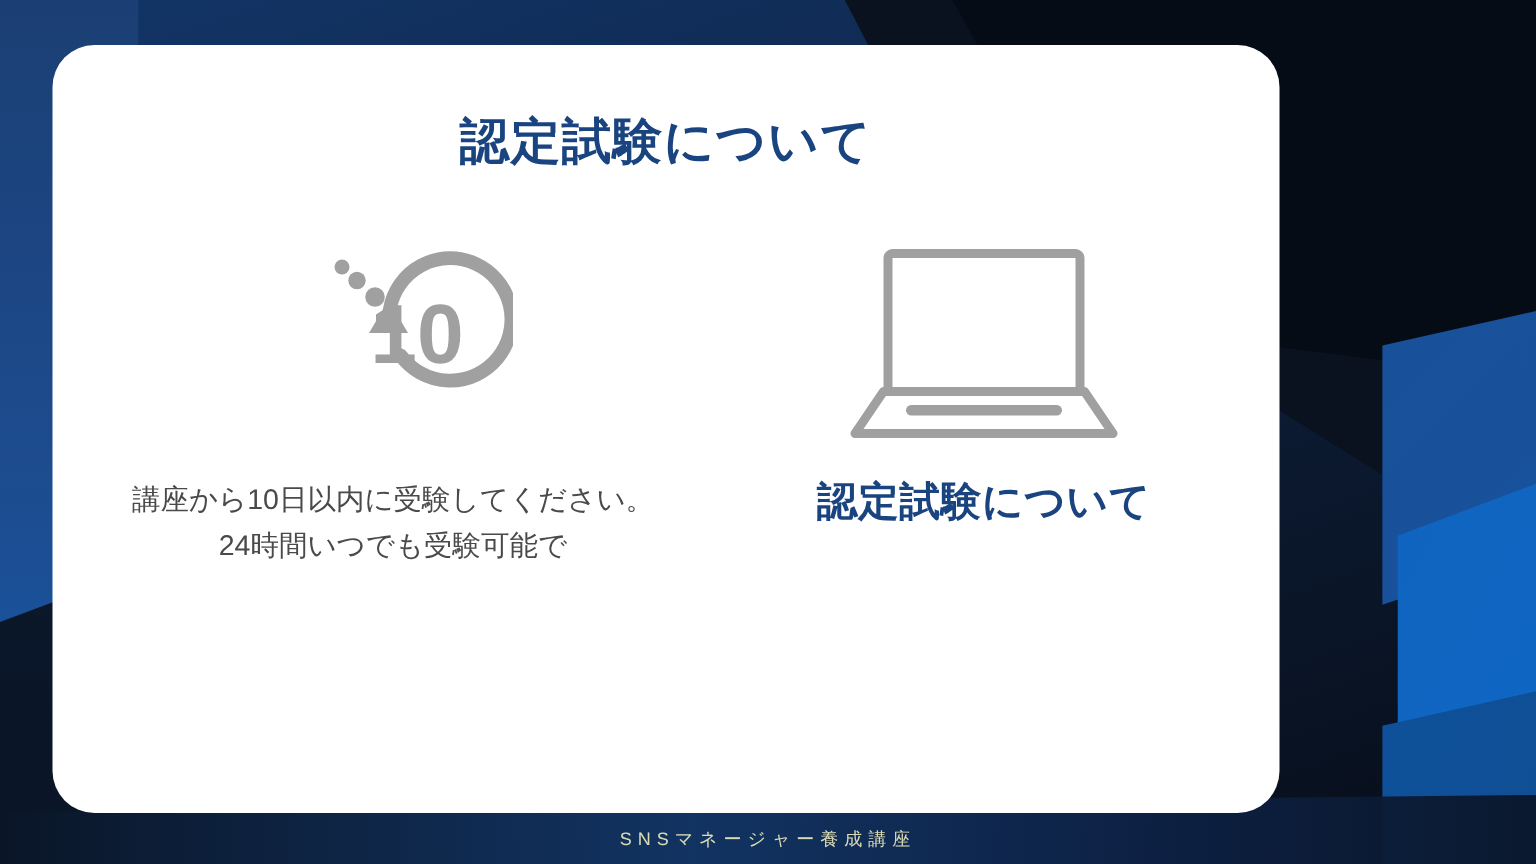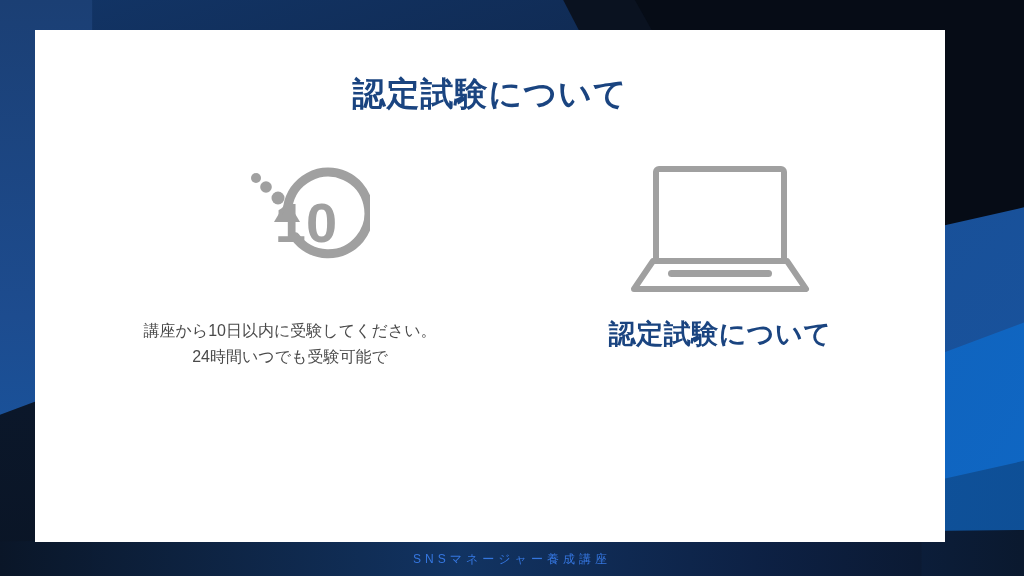--- a/index.html
+++ b/index.html
@@ -69,23 +69,24 @@
     background: linear-gradient(90deg, #0a1628 0%, #123565 45%, #0d2145 75%, #0a1629 100%);
     clip-path: polygon(0% 94%, 100% 92%, 100% 100%, 0% 100%);
     opacity: .95;
   }
 
   
   #card {
     position: absolute;
     left: 35px;
     top: 30px;
-    width: 910px;
+    width: 818px;
     height: 512px;
     background: #ffffff;
+    border-radius: 28px;
   }
 
   #slide-title {
     position: absolute;
     left: 0;
     right: 0;
     top: 42px;
     text-align: center;
     font-size: 33px;
     font-weight: bold;
@@ -121,36 +122,36 @@
     margin-top: 16px;
     font-size: 27px;
     font-weight: bold;
     color: #1a4480;
     letter-spacing: .5px;
     white-space: nowrap;
   }
 
   .col-body {
     margin-top: 18px;
-    font-size: 16px;
+    font-size: 19px;
     line-height: 1.65;
     color: #4a4a4a;
     text-align: center;
     white-space: nowrap;
   }
   .col-body .line { display: block; }
 
   #footer {
     position: absolute;
     left: 0;
     right: 0;
     bottom: 8px;
     text-align: center;
     font-size: 12px;
-    color: #3b82f6;
+    color: #fef9c3;
     letter-spacing: 4px;
     opacity: .85;
   }
 </style>
 </head>
 <body>
 
 <div id="slide">
 
   <div class="bg-layer bg-base"></div>

